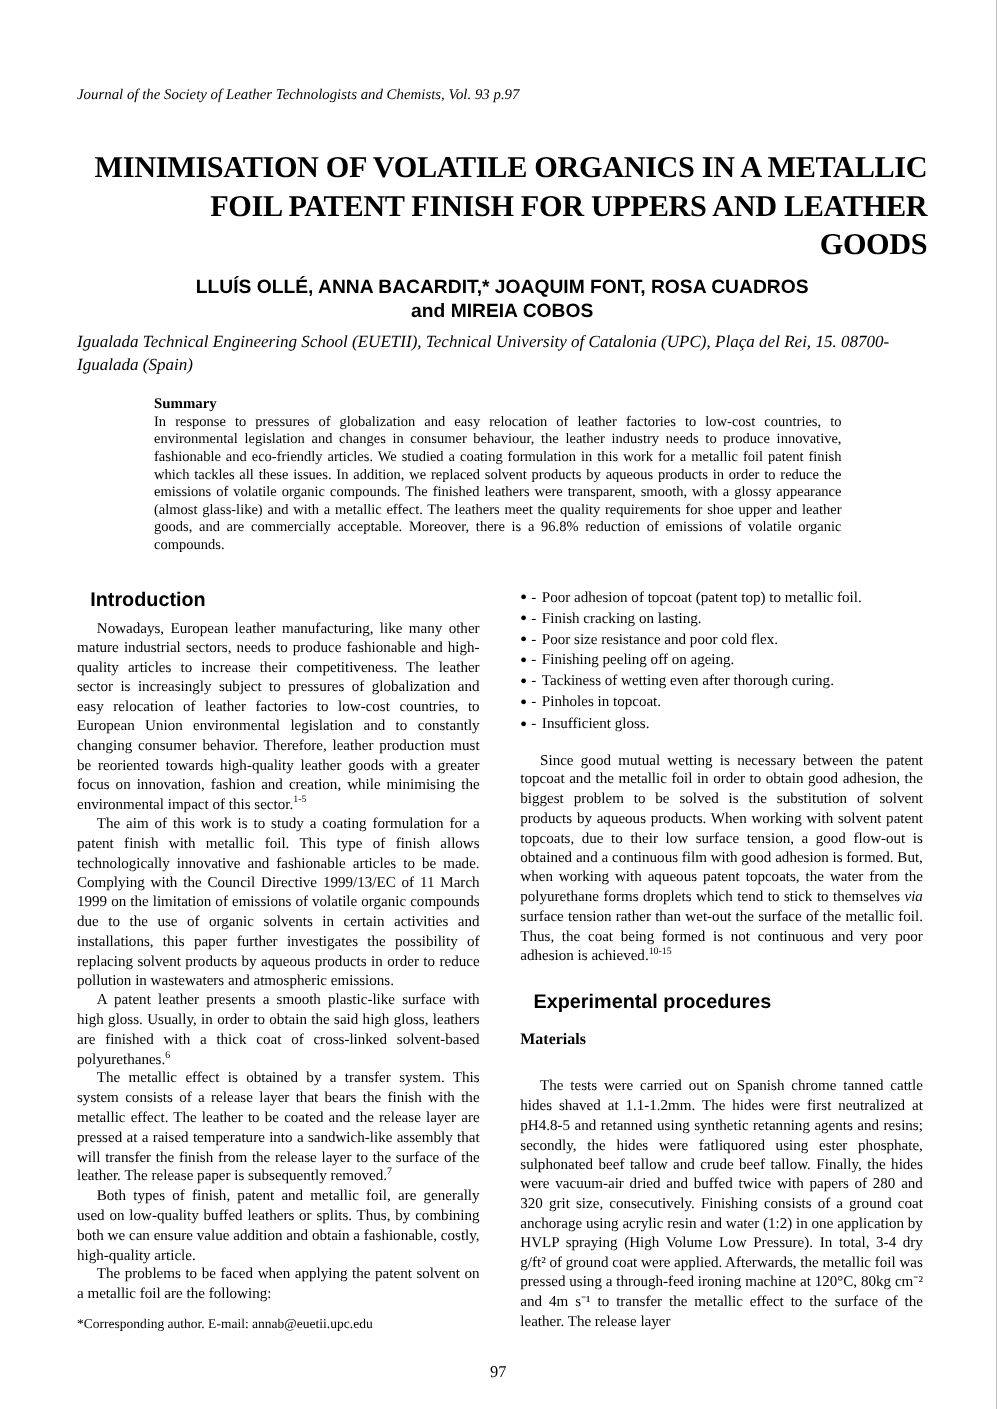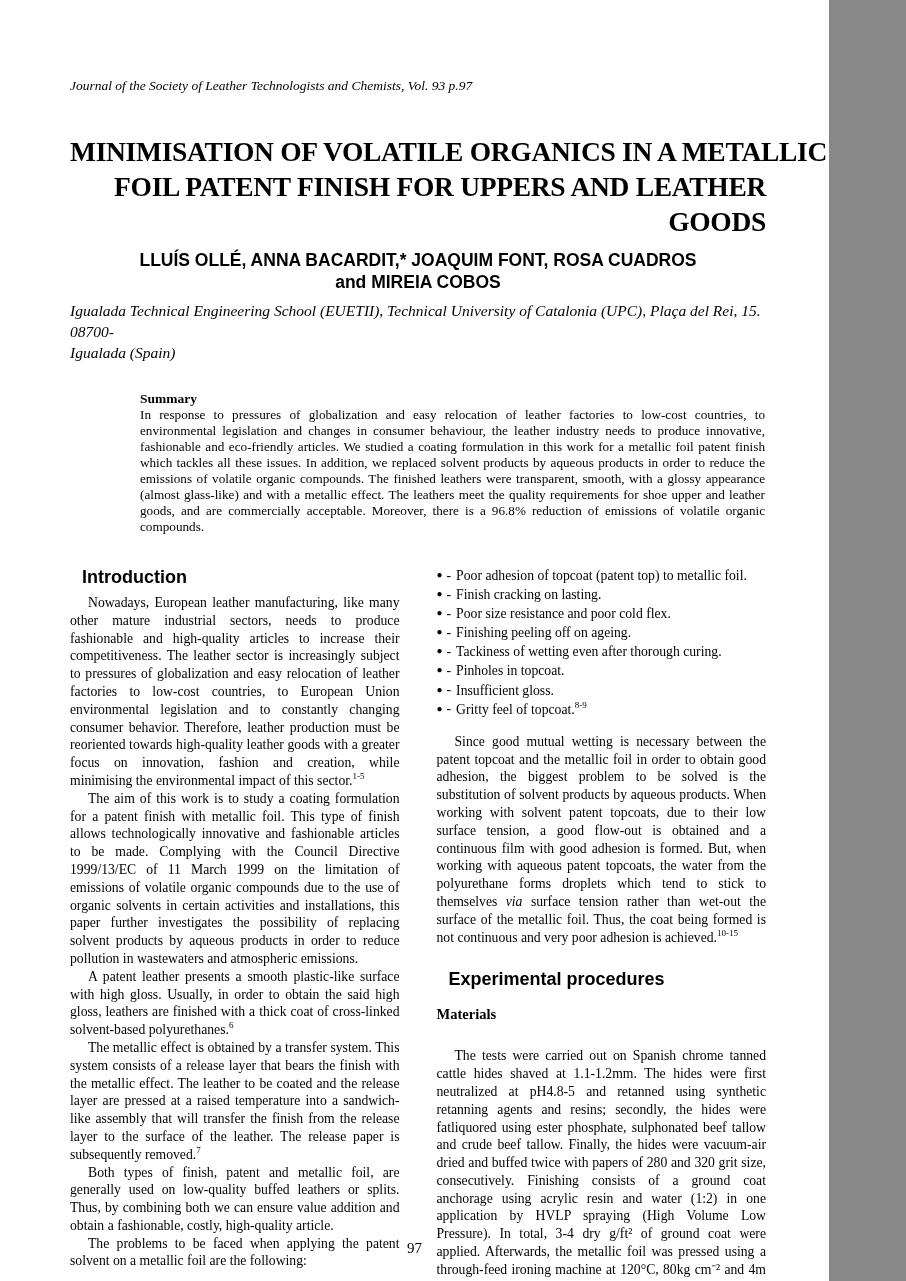--- a/index.html
+++ b/index.html
@@ -1,31 +1,31 @@
 <!DOCTYPE html>
 <html><head>
 <meta charset="utf-8">
 <style>
   html,body{margin:0;padding:0;background:#888;}
   .page{
-    width:829px;height:1281px;background:#ffffff;color:#000;
+    width:906px;height:1281px;background:#ffffff;color:#000;
     position:relative;box-sizing:border-box;
     padding:78px 63px 0 70px;overflow:hidden;
     font-family:"Liberation Serif", serif;
   }
   .journal-line{font-style:italic;font-size:13.5px;line-height:16px;}
   .title{margin:40px 0 4px 0;font-family:Liberation Serif, serif;font-weight:bold;
          font-size:27.5px;line-height:35px;letter-spacing:-0.3px;text-align:right;}
   .title span{display:block;white-space:nowrap;}
   .authors{margin-top:10px;font-family:"Liberation Sans",sans-serif;font-weight:bold;
            font-size:17.5px;line-height:22px;text-align:center;}
   .authors span{display:block;white-space:nowrap;}
   .affiliation{margin-top:7px;font-style:italic;font-size:15.5px;line-height:21px;}
   .affiliation span{display:block;}
-  .summary{margin:28px 0 0 70px;width:625px;}
+  .summary{margin:17px 0 0 70px;width:625px;}
   .summary-heading{font-weight:bold;font-size:13.5px;line-height:16px;}
   .summary-body{font-size:13.2px;line-height:16px;text-align:justify;}
   .columns{display:flex;gap:37px;margin-top:31px;}
   .col{width:366px;}
   h2{font-family:"Liberation Sans",sans-serif;font-size:18px;font-weight:bold;
      margin:0 0 6px 12px;line-height:22px;}
   h2.spaced{margin-top:22px;}
   h3{font-size:14.5px;font-weight:bold;margin:16px 0 24px 0;line-height:17px;}
   .bp{font-size:13.7px;line-height:17.8px;text-align:justify;text-indent:18px;margin:0;}
   .ref{font-size:9px;line-height:0;}
@@ -82,21 +82,20 @@
 
     <div class="col">
       <ul class="bullets">
         <li><span class="dot">●</span><span class="dash">-</span><span>Poor adhesion of topcoat (patent top) to metallic foil.</span><sup class="ref"></sup></li>
         <li><span class="dot">●</span><span class="dash">-</span><span>Finish cracking on lasting.</span><sup class="ref"></sup></li>
         <li><span class="dot">●</span><span class="dash">-</span><span>Poor size resistance and poor cold flex.</span><sup class="ref"></sup></li>
         <li><span class="dot">●</span><span class="dash">-</span><span>Finishing peeling off on ageing.</span><sup class="ref"></sup></li>
         <li><span class="dot">●</span><span class="dash">-</span><span>Tackiness of wetting even after thorough curing.</span><sup class="ref"></sup></li>
         <li><span class="dot">●</span><span class="dash">-</span><span>Pinholes in topcoat.</span><sup class="ref"></sup></li>
         <li><span class="dot">●</span><span class="dash">-</span><span>Insufficient gloss.</span><sup class="ref"></sup></li>
-        <li><span class="dot">●</span><span class="dash">-</span><span>Gritty feel of topcoat.</span><sup class="ref">8-9</sup></li>
       </ul>
 
       <p class="bp"><span>Since good mutual wetting is necessary between the patent topcoat and the metallic foil in order to obtain good adhesion, the biggest problem to be solved is the substitution of solvent products by aqueous products. When working with solvent patent topcoats, due to their low surface tension, a good flow-out is obtained and a continuous film with good adhesion is formed. But, when working with aqueous patent topcoats, the water from the polyurethane forms droplets which tend to stick to themselves </span><i>via</i><span> surface tension rather than wet-out the surface of the metallic foil. Thus, the coat being formed is not continuous and very poor adhesion is achieved.</span><sup class="ref">10-15</sup></p>
 
       <h2 class="spaced">Experimental procedures</h2>
       <h3>Materials</h3>
       <p class="bp">The tests were carried out on Spanish chrome tanned cattle hides shaved at 1.1-1.2mm. The hides were first neutralized at pH4.8-5 and retanned using synthetic retanning agents and resins; secondly, the hides were fatliquored using ester phosphate, sulphonated beef tallow and crude beef tallow. Finally, the hides were vacuum-air dried and buffed twice with papers of 280 and 320 grit size, consecutively. Finishing consists of a ground coat anchorage using acrylic resin and water (1:2) in one application by HVLP spraying (High Volume Low Pressure). In total, 3-4 dry g/ft² of ground coat were applied. Afterwards, the metallic foil was pressed using a through-feed ironing machine at 120°C, 80kg cm⁻² and 4m s⁻¹ to transfer the metallic effect to the surface of the leather. The release layer</p>
     </div>
 
   </div>

